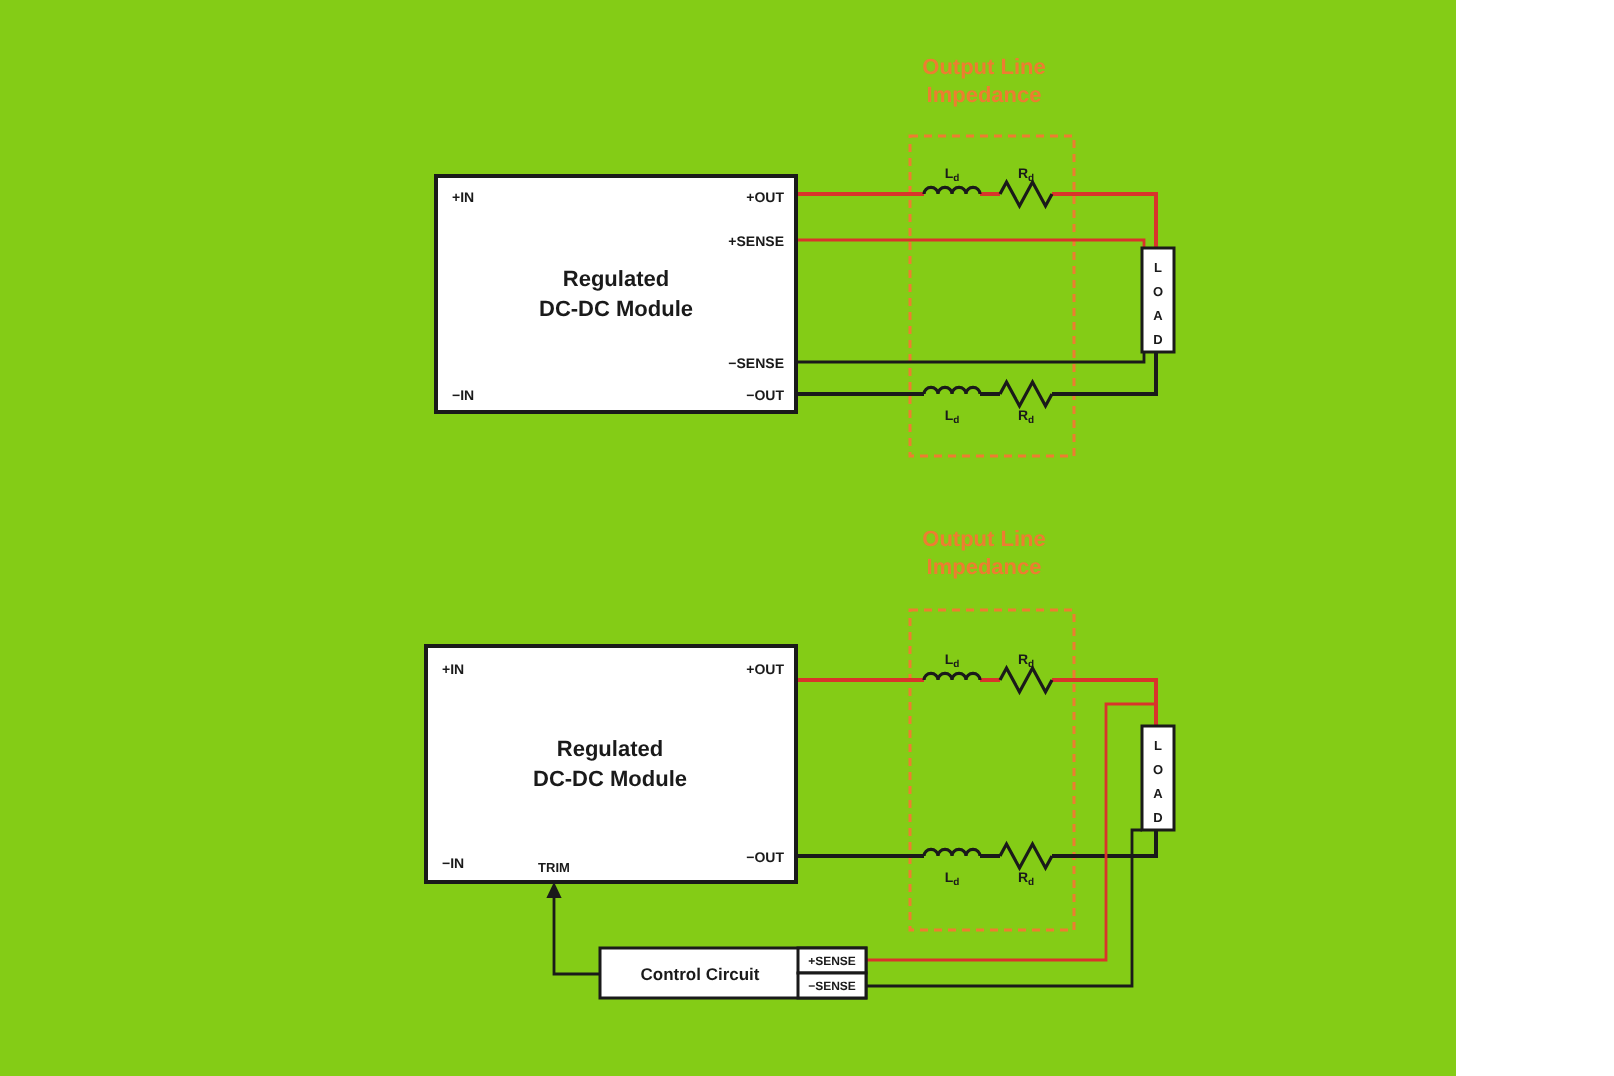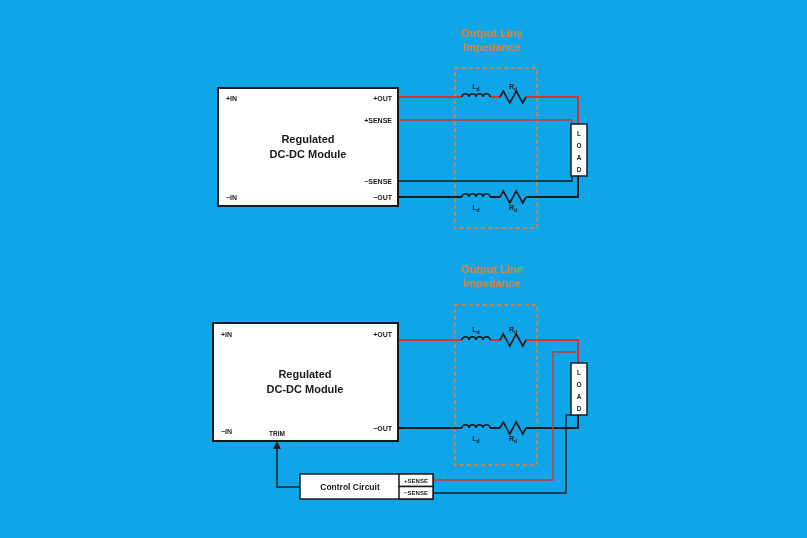--- a/index.html
+++ b/index.html
@@ -1,16 +1,16 @@
 <!DOCTYPE html>
 <html><head>
 <meta charset="utf-8">
 <style>
   html,body{margin:0;padding:0;}
-  .canvas{position:relative;width:807px;height:538px;background:#0ea5e9;overflow:hidden;}
+  .canvas{position:relative;width:728px;height:538px;background:#84cc16;overflow:hidden;}
   svg{position:absolute;left:0;top:0;}
   text{font-family:"Liberation Sans", sans-serif;font-weight:bold;fill:#1a1a1a;}
   .pin{font-size:7px;}
   .pin-r{text-anchor:end;}
   .mtitle{font-size:11px;text-anchor:middle;}
   .otitle{font-size:11px;text-anchor:middle;fill:#ED7D31;}
   .comp-label{font-size:7px;text-anchor:middle;}
   .sub{font-size:5px;}
   .loadL{font-size:6.5px;text-anchor:middle;}
   .ctrl{font-size:8.5px;text-anchor:middle;}

